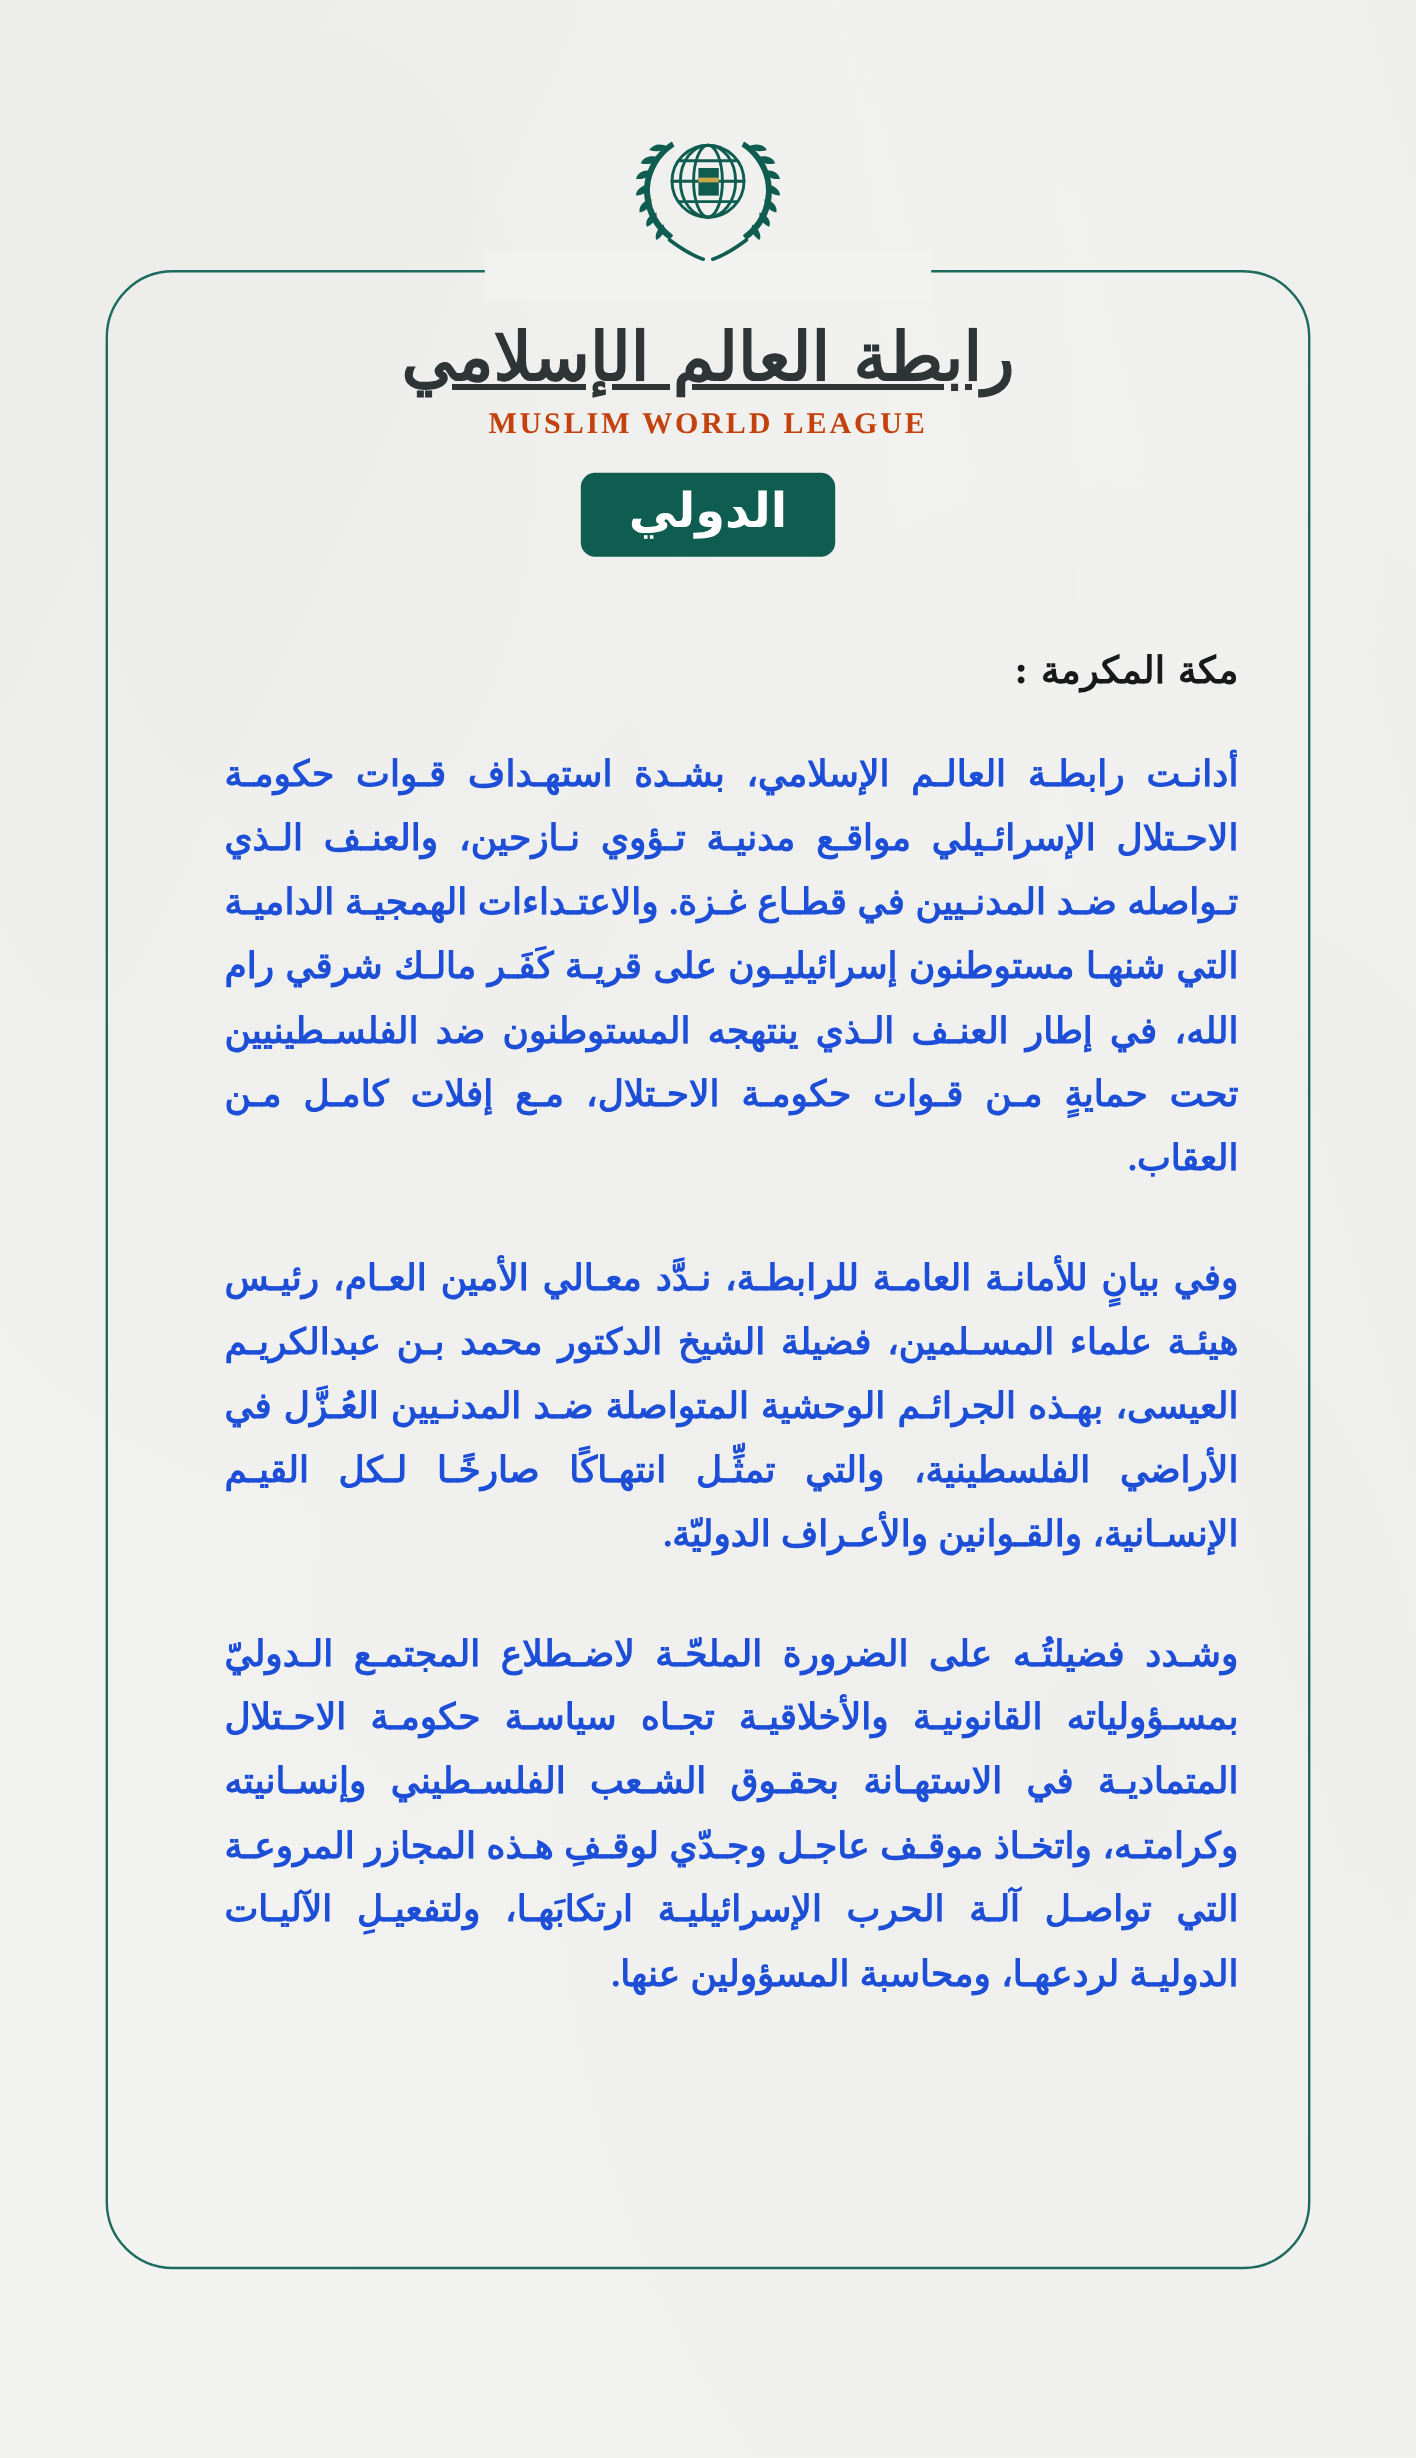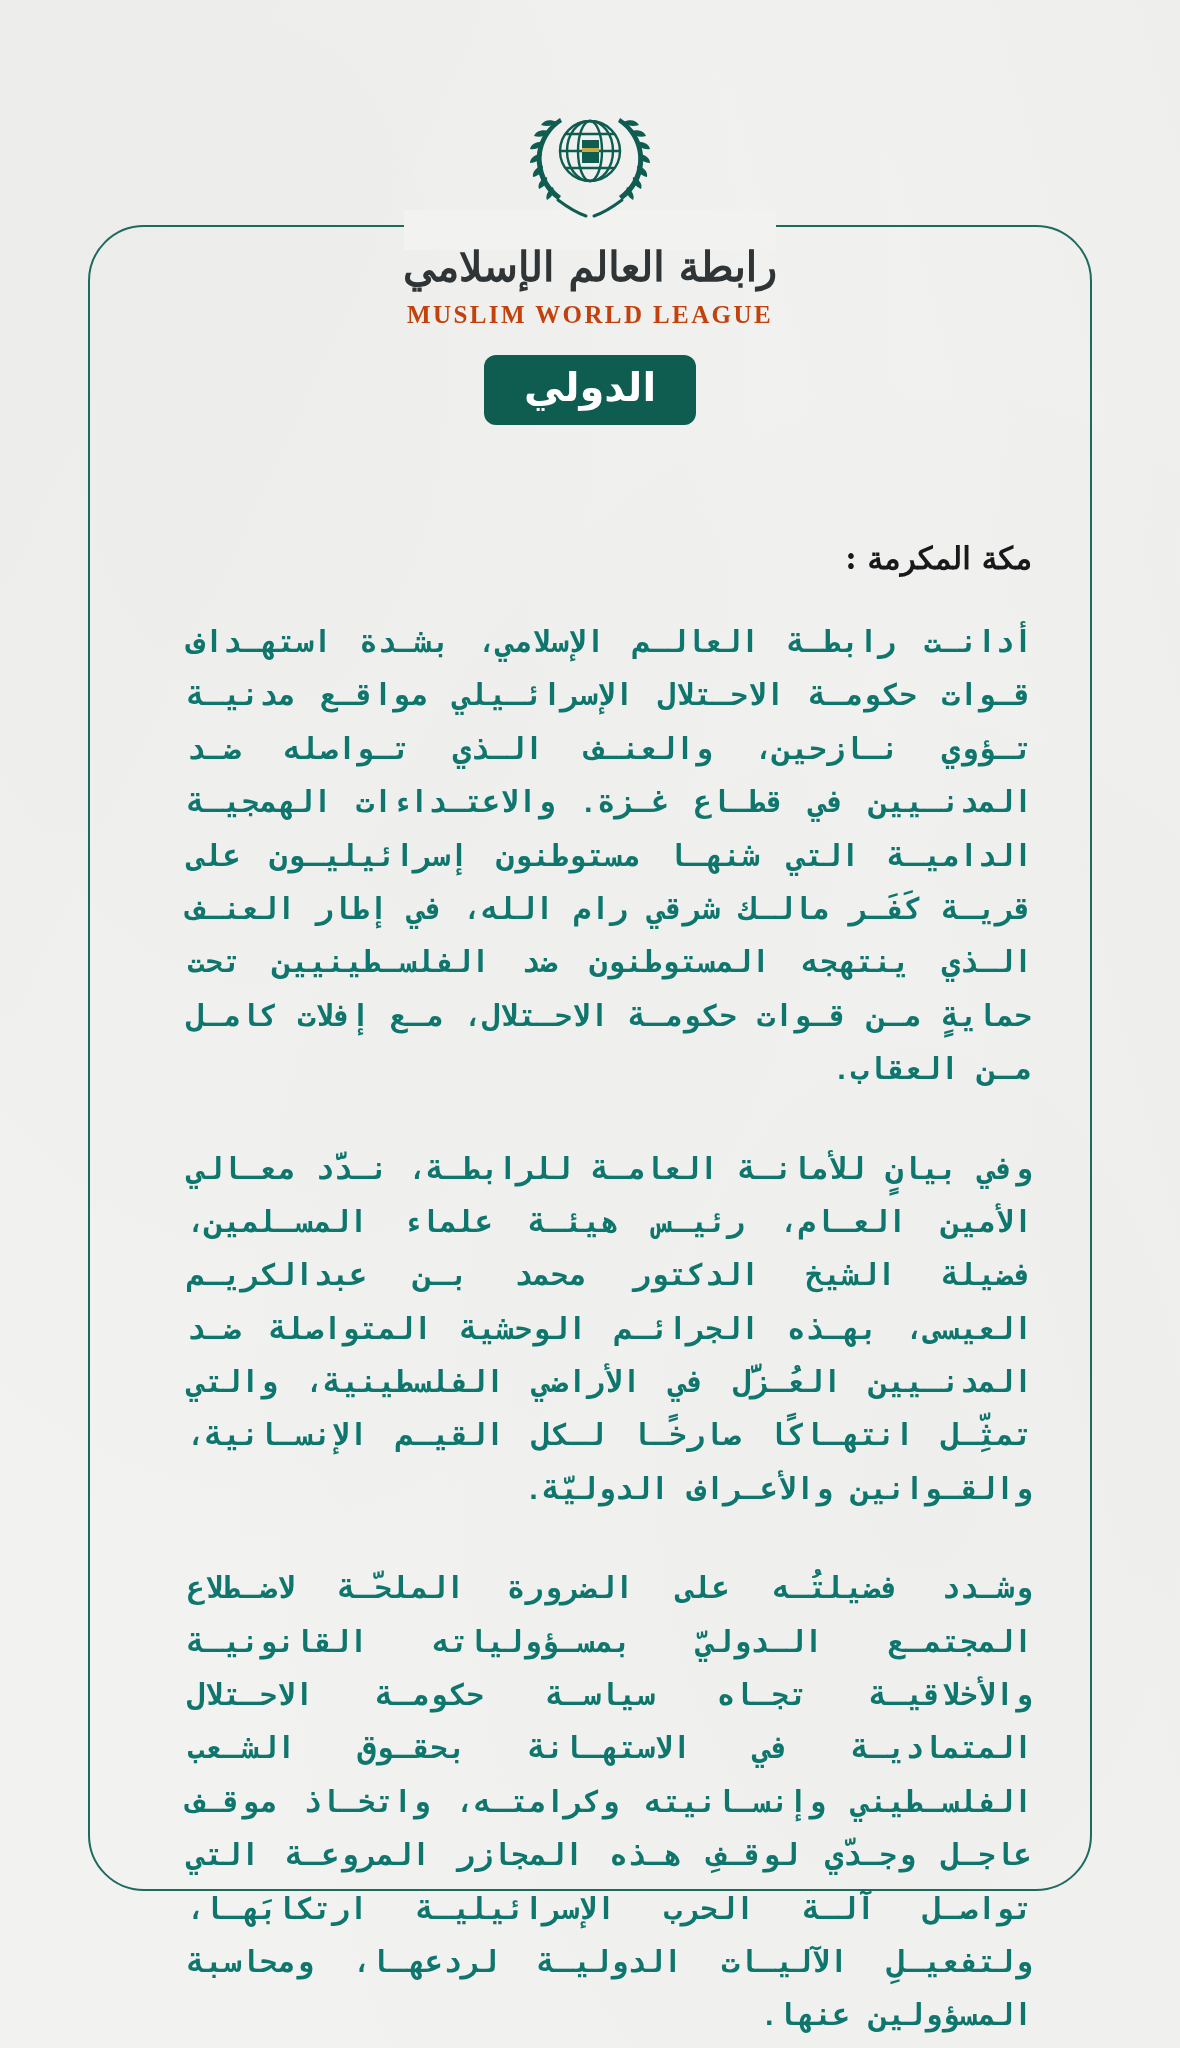--- a/index.html
+++ b/index.html
@@ -71,28 +71,29 @@
   }
 
   .emblem {
     width: 132px;
     height: 120px;
     margin: 0 auto;
     display: block;
   }
 
   .org-name-ar {
-    margin-top: 20px;
+    margin-top: 42px;
     font-family: "DejaVu Serif", "Liberation Serif", serif;
-    font-size: 41px;
+    font-size: 56px;
     font-weight: 700;
     color: #2f3437;
     letter-spacing: -1px;
     line-height: 1.15;
     direction: rtl;
+    text-decoration: underline;
   }
 
   .org-name-en {
     margin-top: 10px;
     font-family: "Liberation Serif", "DejaVu Serif", serif;
     font-size: 25px;
     font-weight: 700;
     color: #c2410c;
     letter-spacing: 2.4px;
     direction: ltr;
@@ -134,24 +135,24 @@
     font-family: "DejaVu Serif", "Liberation Serif", serif;
     font-size: 31px;
     font-weight: 700;
     color: #17191b;
     text-align: center;
     margin-bottom: 42px;
     letter-spacing: 0px;
   }
 
   .para {
-    font-family: Liberation Mono, monospace;
+    font-family: Liberation Serif, serif;
     font-size: 30px;
     font-weight: 700;
-    color: #0f766e;
+    color: #1d4ed8;
     line-height: 1.78;
     margin-bottom: 46px;
     text-align: justify;
     text-align-last: right;
     word-spacing: 1px;
     margin-left: 31px;
   }
 
   .para:last-child { margin-bottom: 0; }
 </style>

